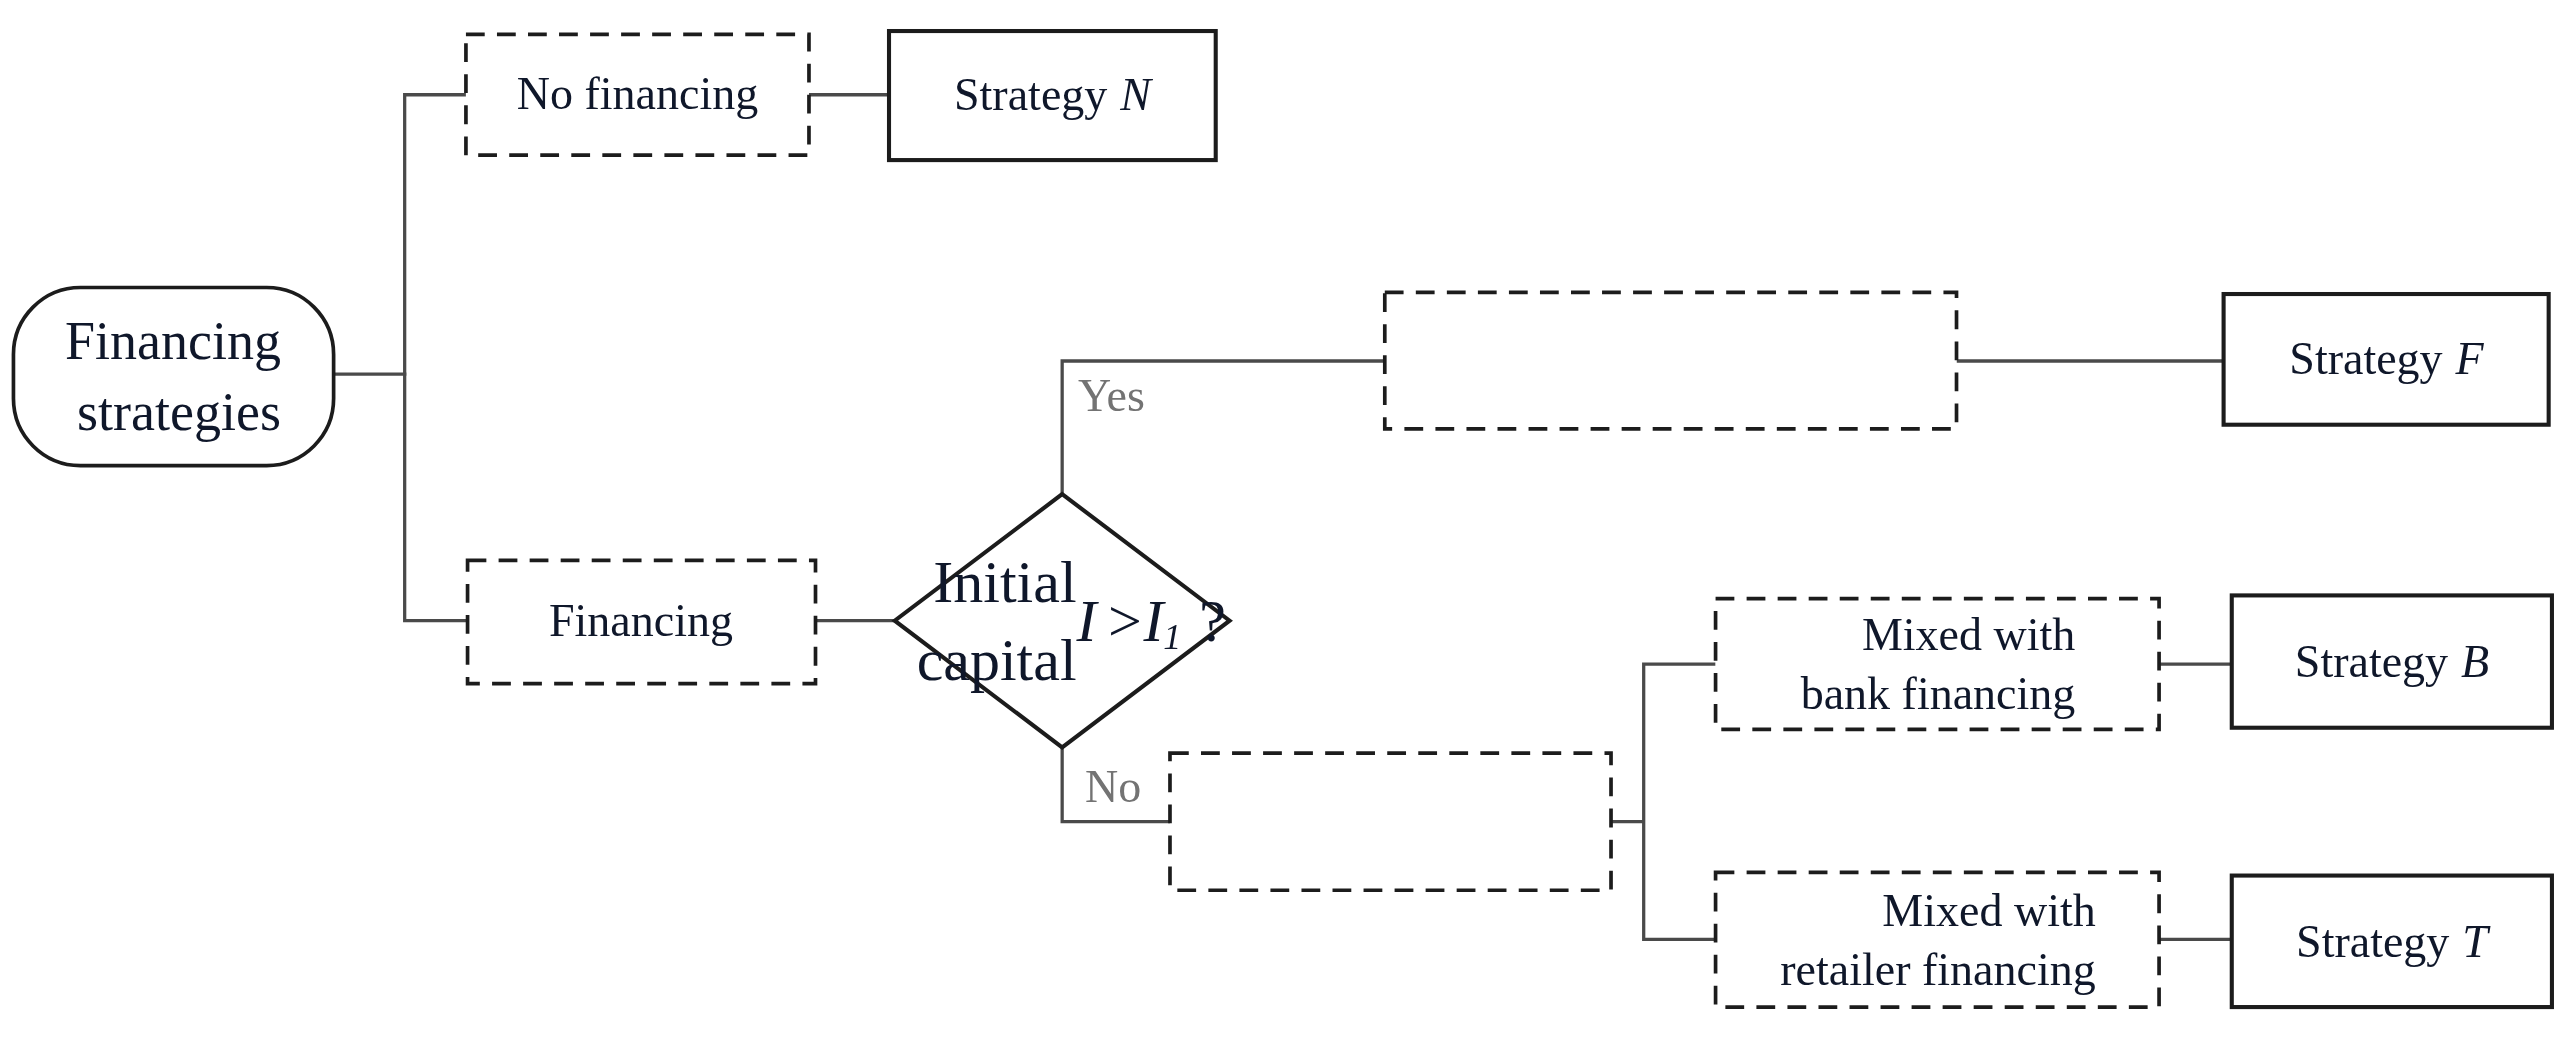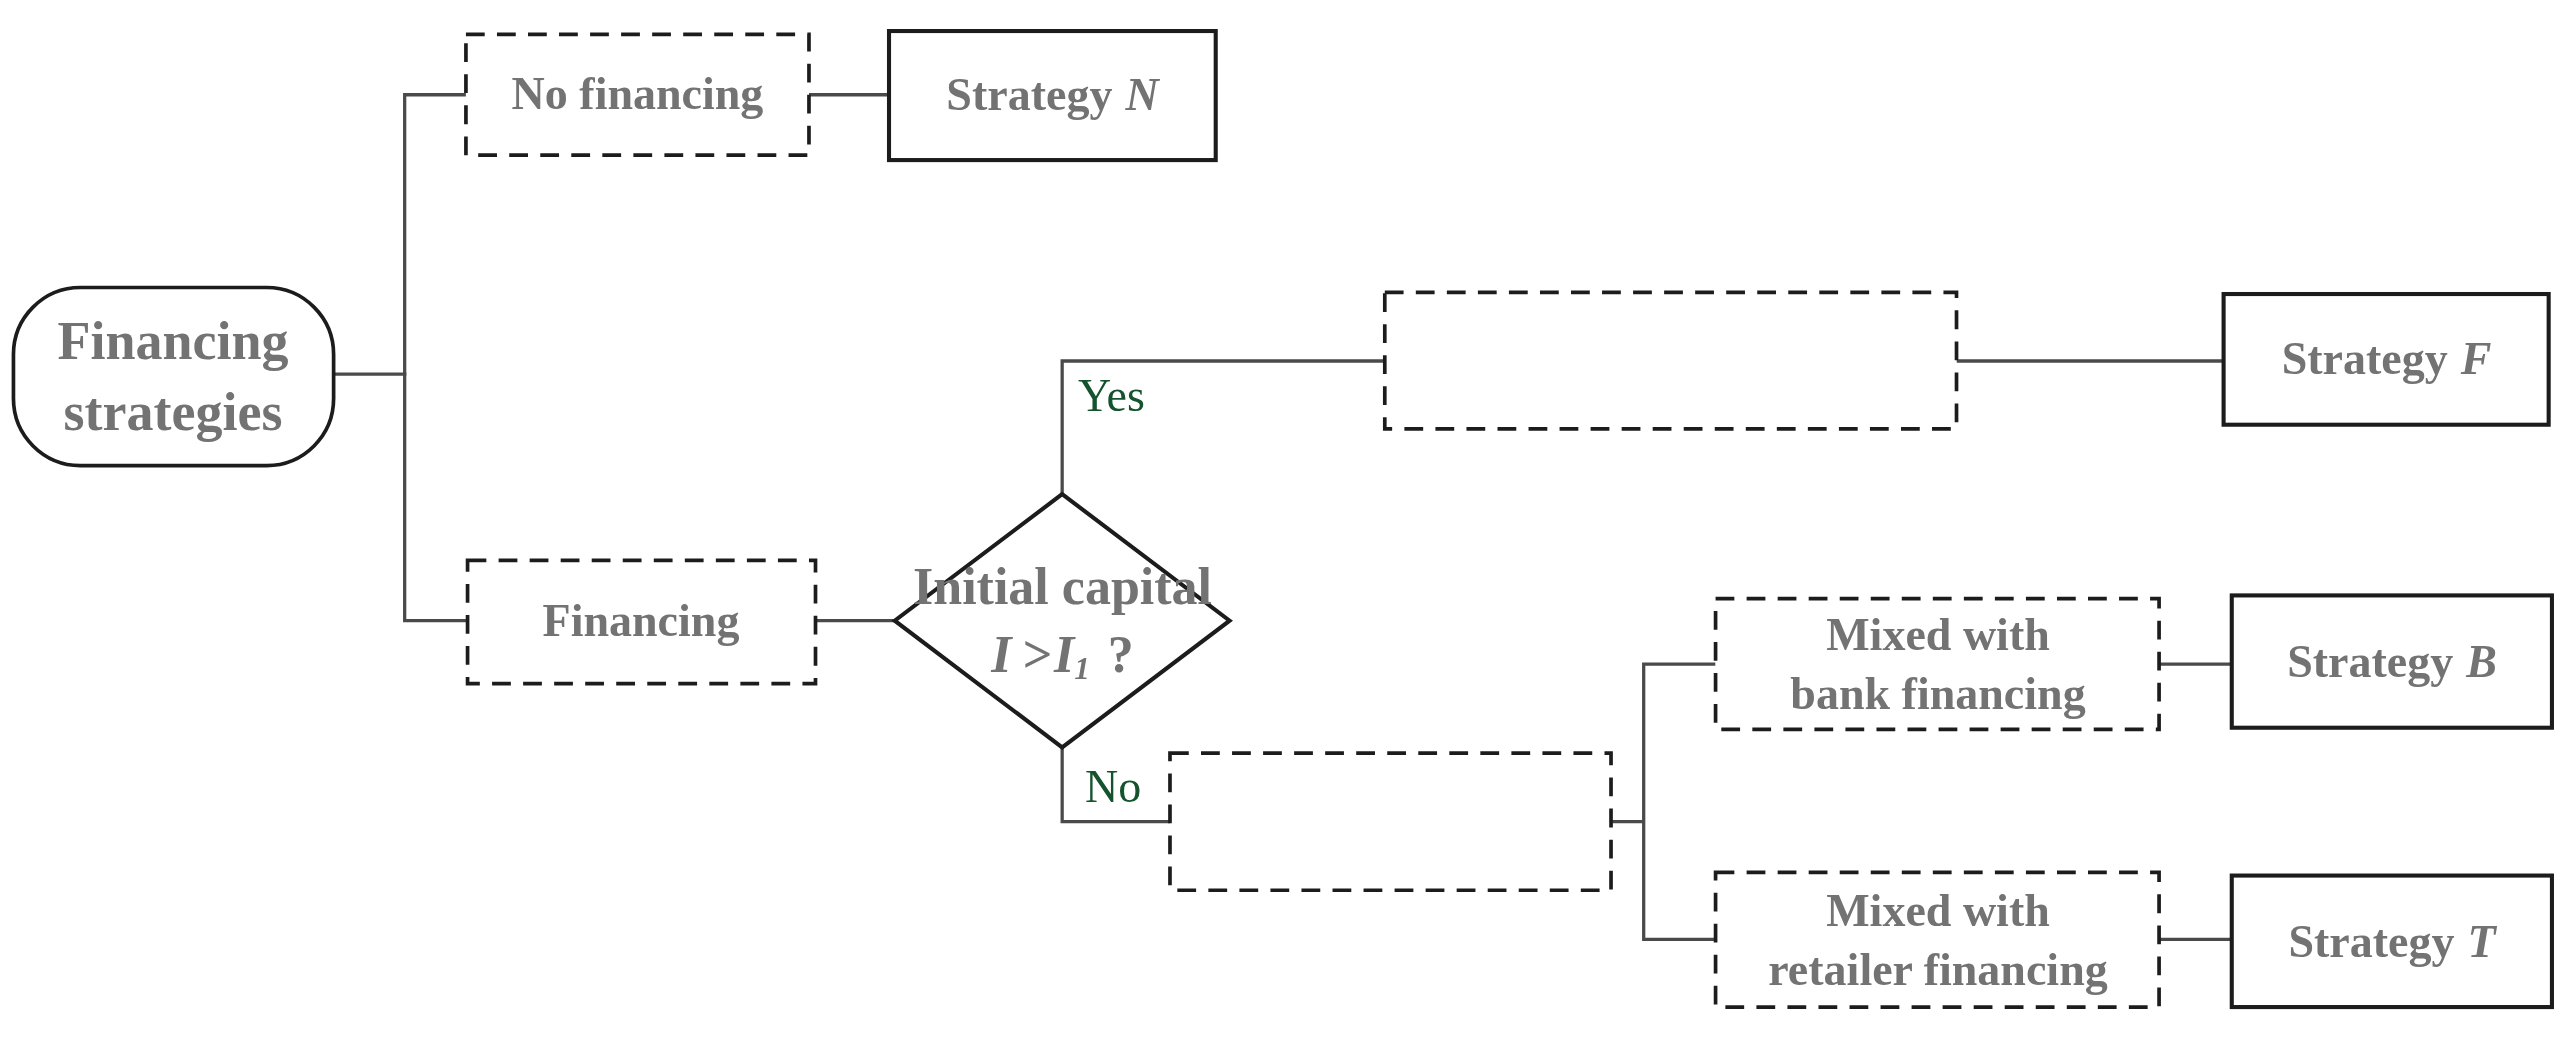--- a/index.html
+++ b/index.html
@@ -8,39 +8,38 @@
     width:2576px;height:1043px;
     background:#ffffff;
     font-family:"Liberation Serif", serif;
     color:#111111;
     overflow:hidden;
   }
   .canvas svg{position:absolute;left:0;top:0;}
   .lbl{
     position:absolute;
     display:flex;align-items:center;justify-content:center;
-    text-align:center;
+    text-align:right;
     white-space:pre-line;
     font-size:46px;line-height:1.27;
-    color:#737373;
-    font-weight:bold;
+    color:#0f172a;
   }
   .root-lbl{font-size:54px;line-height:1.32;}
   .strategy span{display:inline-block;}
   .strategy .letter{font-style:italic;margin-left:13px;}
-  .diamond-lbl{flex-direction:column;font-size:52px;line-height:1.3;}
+  .diamond-lbl{font-size:60px;line-height:1.3;}
   .formula{display:flex;align-items:baseline;justify-content:center;}
   .it{font-style:italic;}
   .formula .op{margin:0 1.6px 0 11.4px;}
   .formula .sub{font-size:0.6em;transform:translateY(0.22em);}
   .formula .q{margin-left:18px;}
   .tag{
     position:absolute;
     display:flex;align-items:center;justify-content:flex-start;
-    font-size:46px;color:#14532d;
+    font-size:46px;color:#737373;
   }
 </style>
 </head>
 <body>
 
 <div class="canvas">
 
   <svg width="2576" height="1043" viewBox="0 0 3153 1277">
 
     <g stroke="#4a4a4a" stroke-width="4" fill="none">

